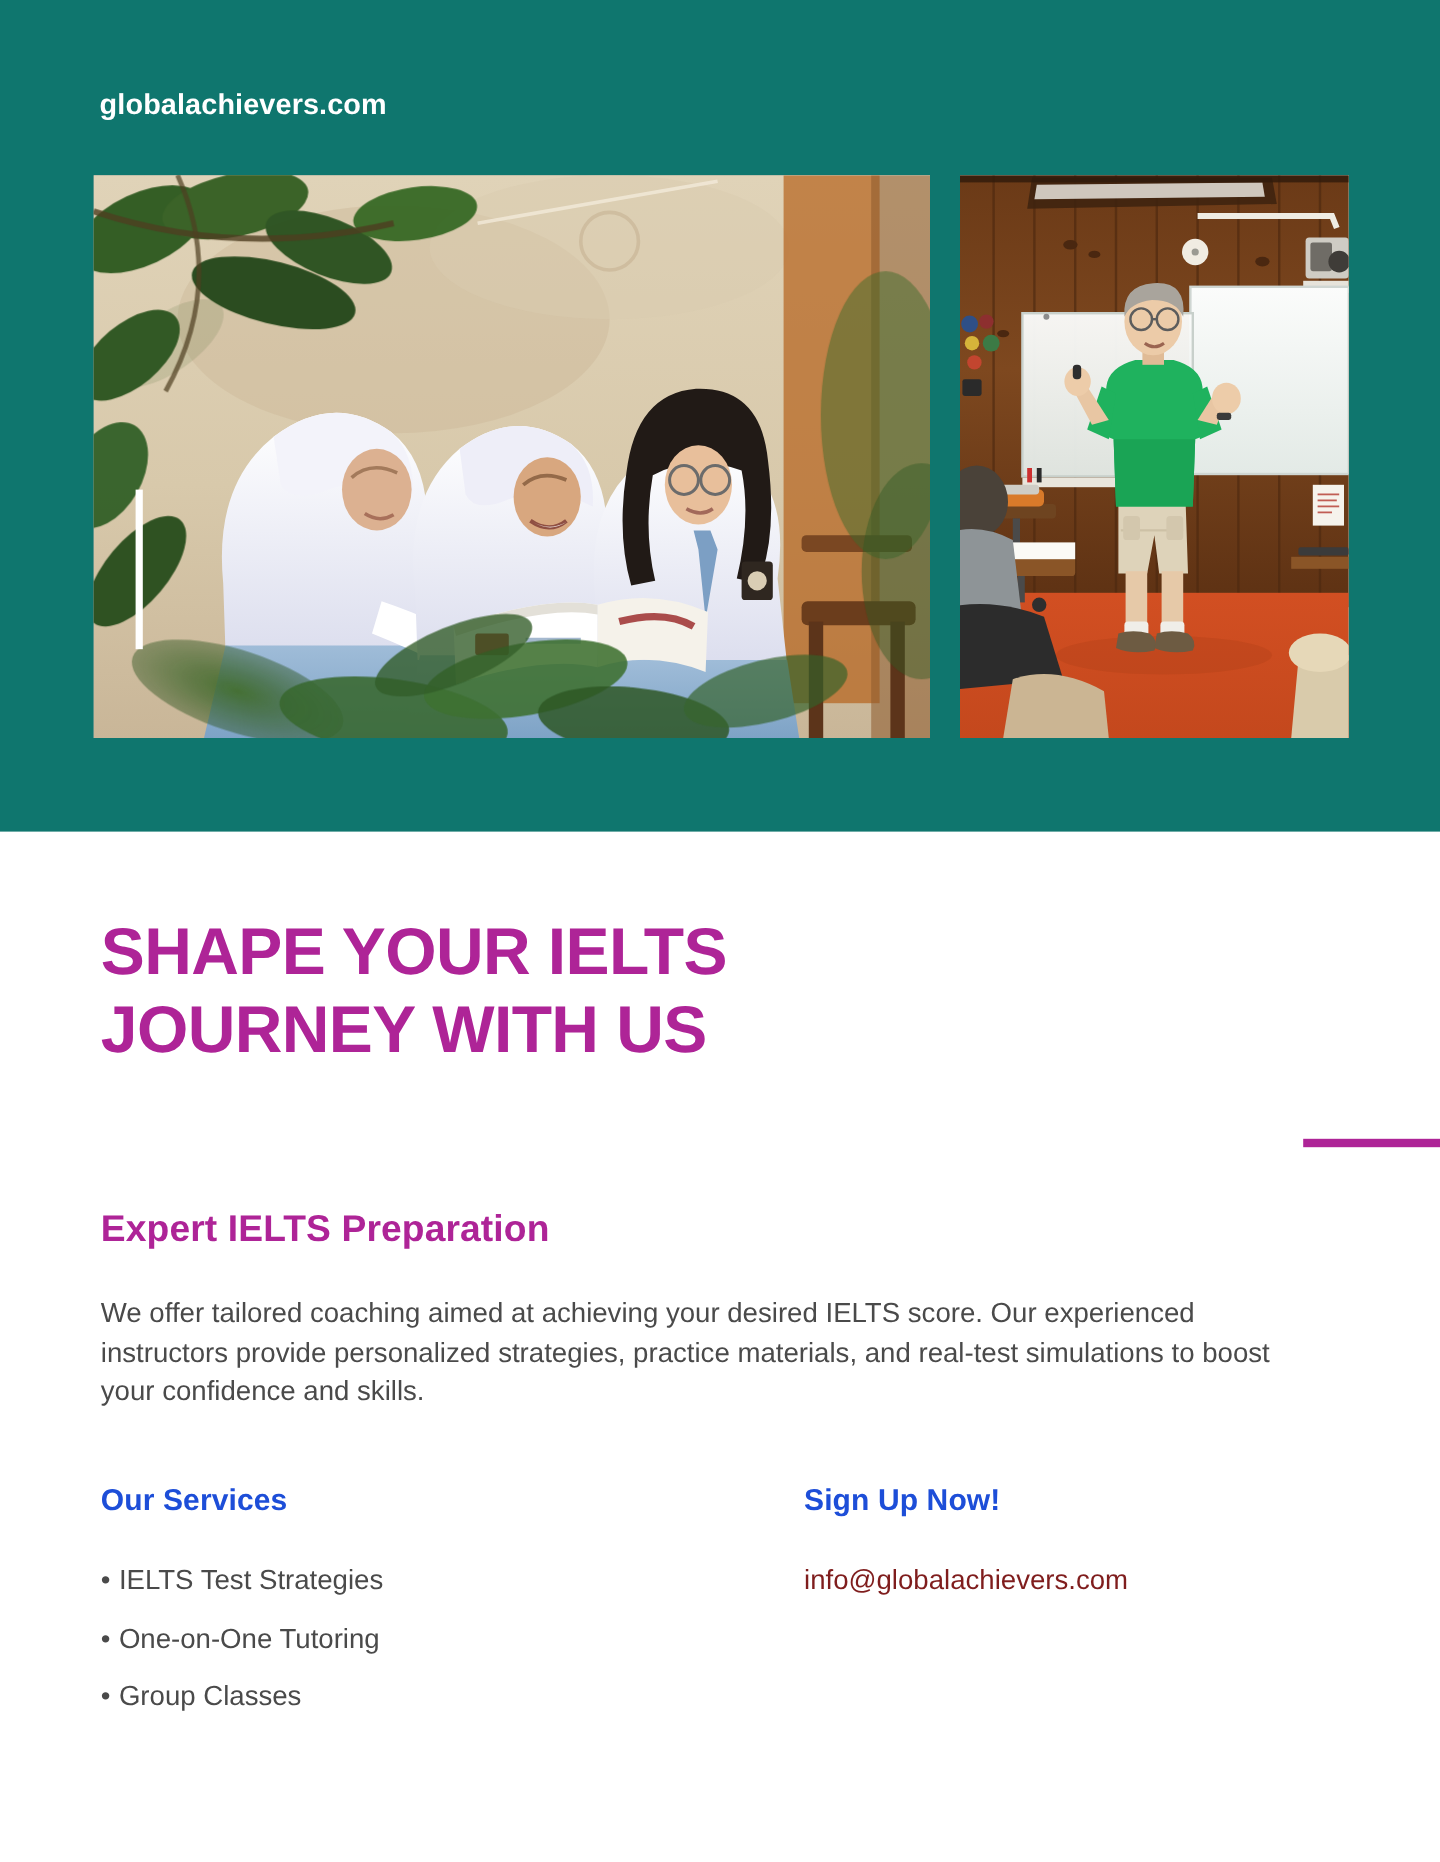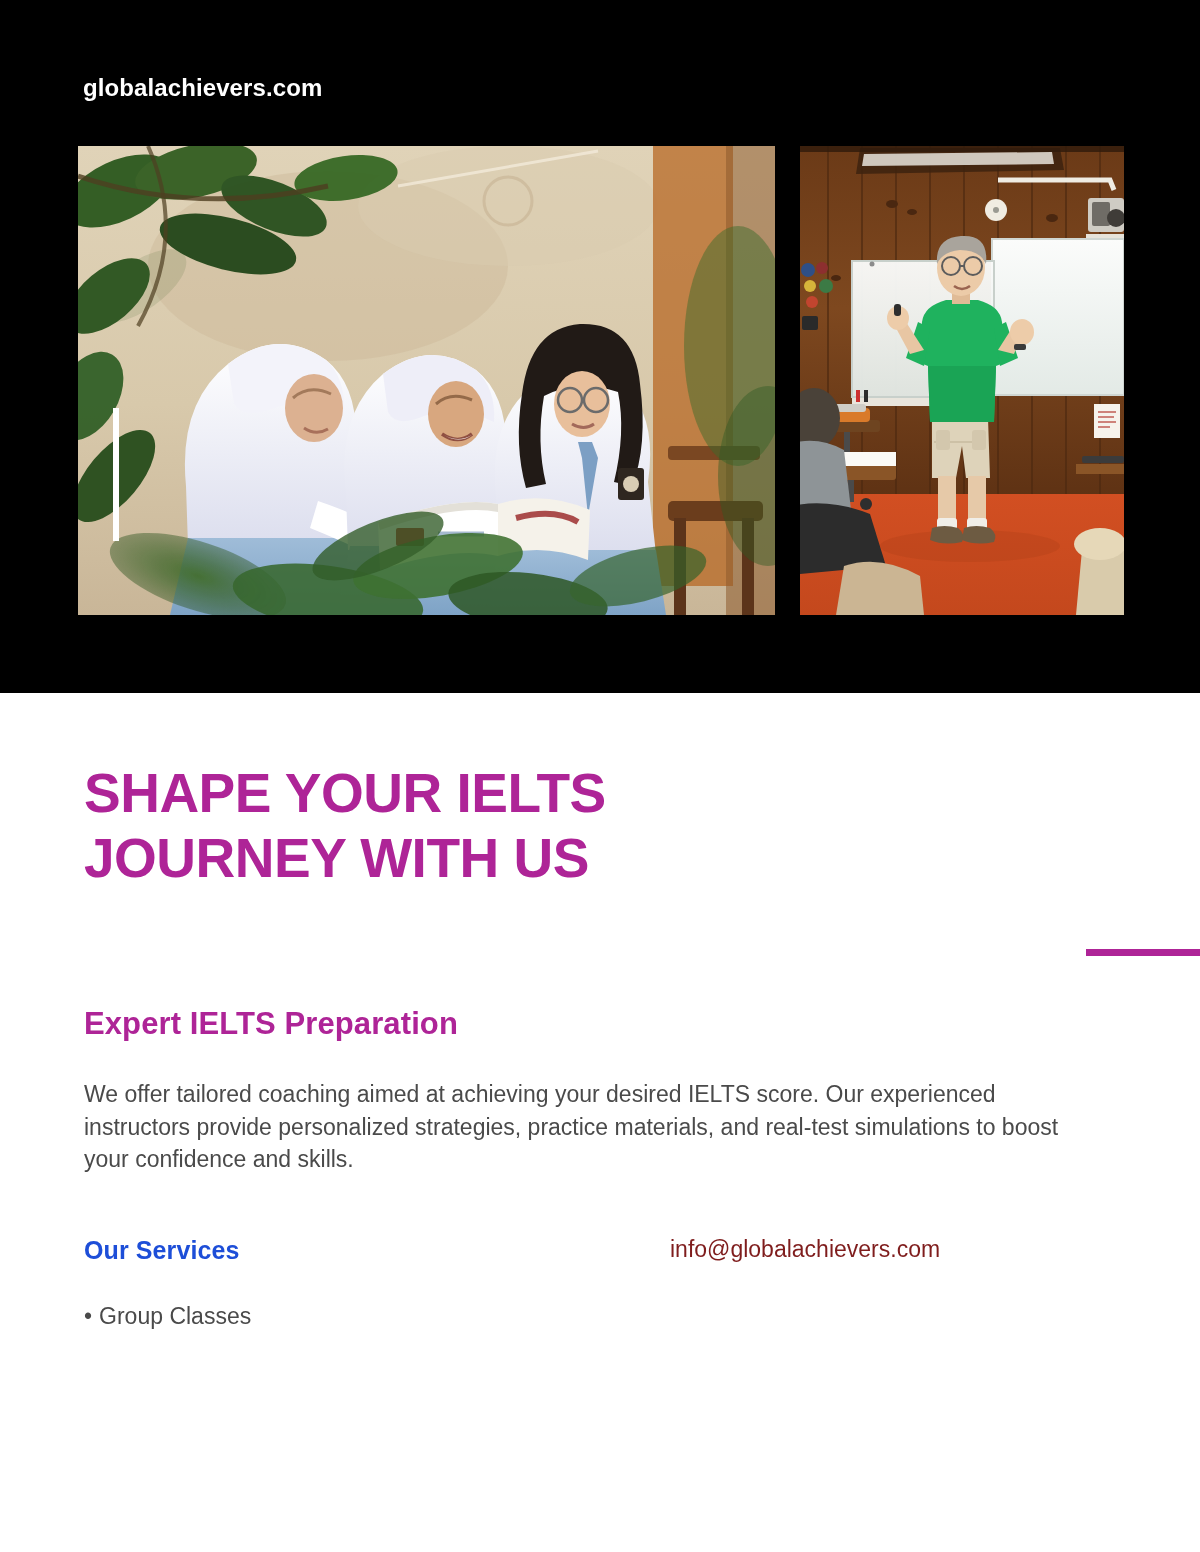--- a/index.html
+++ b/index.html
@@ -15,21 +15,21 @@
     position: relative;
   }
 
   
   .hero-band {
     position: absolute;
     left: 0;
     top: 0;
     width: 1200px;
     height: 693px;
-    background: #000000;
+    background: #0f766e;
   }
 
   .logo {
     position: absolute;
     left: 83px;
     top: 74px;
     font-size: 24px;
     font-weight: bold;
     color: #ffffff;
     letter-spacing: 0.1px;
@@ -448,20 +448,27 @@
 
 <div class="accent-rule"></div>
 
 <div class="subhead">Expert IELTS Preparation</div>
 <div class="body-copy">We offer tailored coaching aimed at achieving your desired IELTS score. Our experienced instructors provide personalized strategies, practice materials, and real-test simulations to boost your confidence and skills.</div>
 
 <div class="col-services">
   <div class="col-title">Our Services</div>
   <ul class="svc-list">
     <li>
+      <span class="svc-bullet">•</span><span>IELTS Test Strategies</span>
+    </li>
+    <li>
+      <span class="svc-bullet">•</span><span>One-on-One Tutoring</span>
+    </li>
+    <li>
       <span class="svc-bullet">•</span><span>Group Classes</span>
     </li>
   </ul>
 </div>
 
 <div class="col-contact">
+  <div class="col-title">Sign Up Now!</div>
   <div class="contact-line">info@globalachievers.com</div>
 </div>
 
 </body></html>

